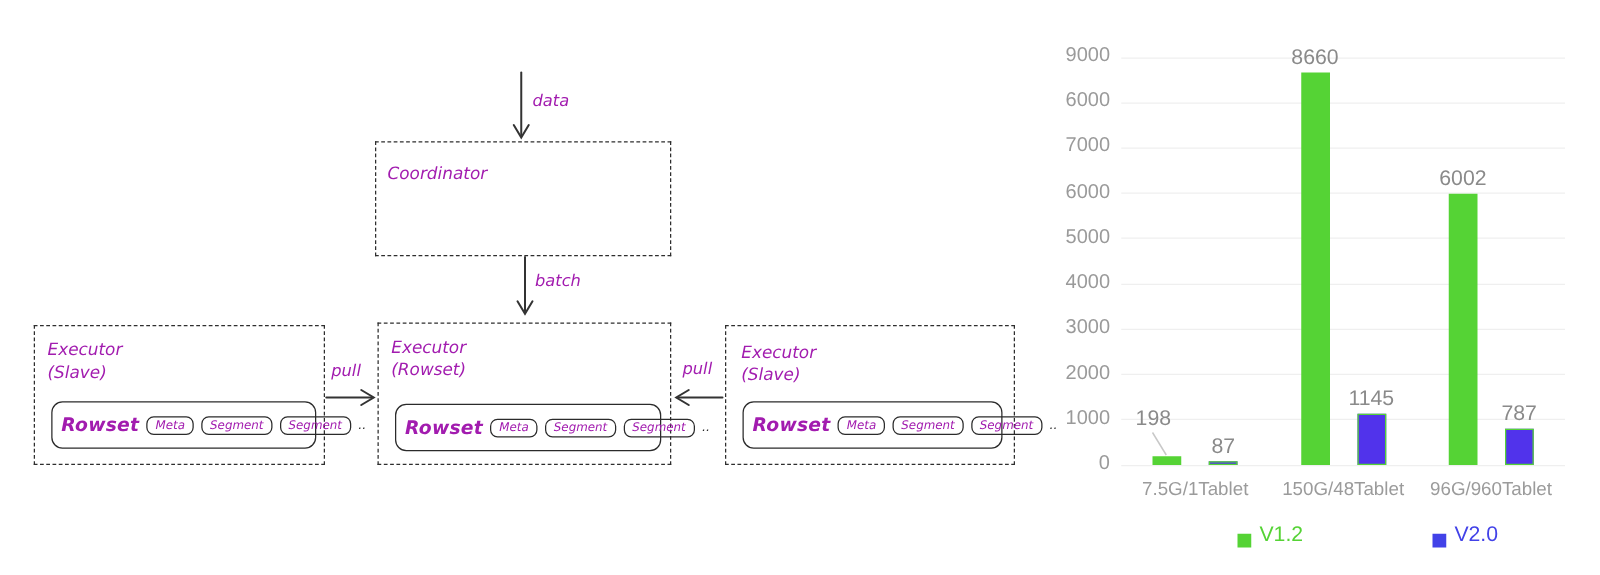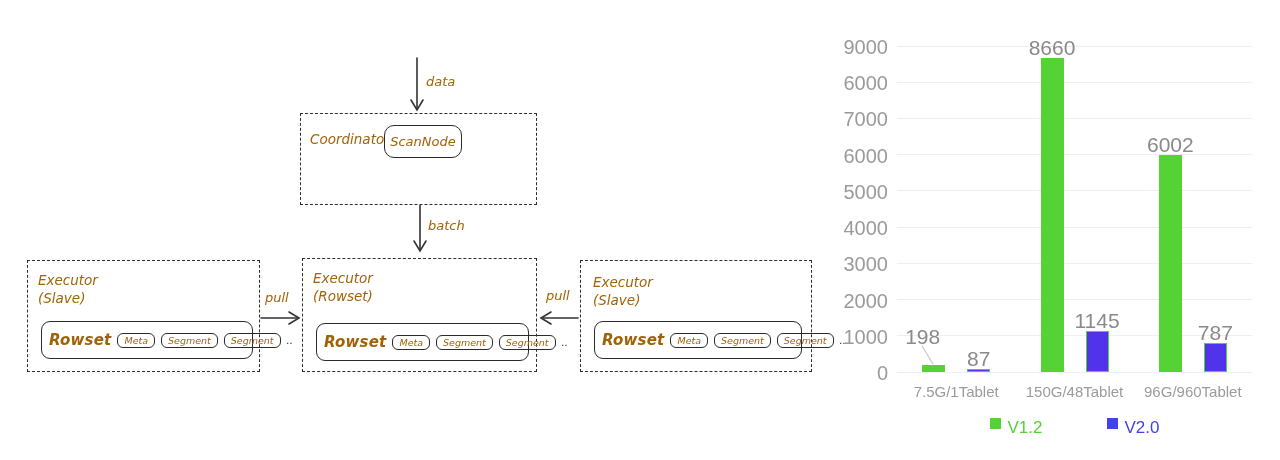--- a/index.html
+++ b/index.html
@@ -1,40 +1,40 @@
 <!DOCTYPE html>
 <html><head>
 <meta charset="utf-8">
 <style>
   * { margin:0; padding:0; box-sizing:border-box; }
   body { background:#ffffff; font-family:"Liberation Sans", sans-serif; }
   .stage { position:relative; width:1280px; height:460px; background:#fff; overflow:hidden; }
 
   
-  .hw { font-family:"DejaVu Sans", sans-serif; font-style:italic; color:#a16207; }
+  .hw { font-family:"DejaVu Sans", sans-serif; font-style:italic; color:#a21caf; }
   .dashed-box { position:absolute; border:1.6px dashed #2e2e2e; background:#fff; }
   .node { position:absolute; border:1.5px solid #2b2b2b; border-radius:10px; background:#fff;
           display:flex; align-items:center; justify-content:center; font-size:13px; }
   .box-title { position:absolute; font-size:13.5px; line-height:1.35; white-space:nowrap; }
   .rowset { position:absolute; border:1.5px solid #2b2b2b; border-radius:9px; background:#fff;
             display:flex; align-items:center; padding:0 7px; gap:6px; }
   .rowset-label { font-size:15px; font-weight:700; letter-spacing:.2px; }
   .chip { border:1.3px solid #2b2b2b; border-radius:6px; padding:1px 6px; font-size:9.5px; white-space:nowrap; }
   .dots { font-size:10px; color:#2b2b2b; }
   .flow-label { position:absolute; font-size:13px; white-space:nowrap; }
   .arrow-layer { position:absolute; left:0; top:0; pointer-events:none; }
 
   
   .gridline { position:absolute; height:1px; background:#efefef; }
-  .ytick { position:absolute; width:60px; text-align:right; font-size:20px; color:#9a9a9a; }
+  .ytick { position:absolute; width:60px; text-align:right; font-size:16px; color:#9a9a9a; }
   .bar { position:absolute; }
-  .val-label { position:absolute; width:70px; text-align:center; font-size:21px; color:#8a8a8a; }
+  .val-label { position:absolute; width:70px; text-align:center; font-size:17px; color:#8a8a8a; }
   .cat-label { position:absolute; width:150px; text-align:center; font-size:15px; color:#9b9b9b; white-space:nowrap; }
   .legend { position:absolute; display:flex; justify-content:center; gap:64px; }
-  .legend-item { display:flex; align-items:flex-start; gap:7px; }
+  .legend-item { display:flex; align-items:flex-end; gap:7px;margin-left:39px; }
   .legend-swatch { width:11px; height:11px; display:inline-block; }
   .legend-text { font-size:17px; font-weight:500; }
 </style>
 </head>
 <body>
 
 <div class="stage">
 
   <svg class="arrow-layer" width="1280" height="460">
     <g stroke="#333" stroke-width="1.6" fill="none" stroke-linecap="round">
@@ -63,21 +63,20 @@
   </svg>
 
   <div class="flow-label hw" style="left:426px; top:74px;">data</div>
   <div class="flow-label hw" style="left:428px; top:218px;">batch</div>
   <div class="flow-label hw" style="left:426px; top:300px;">Flush</div>
   <div class="flow-label hw" style="left:265px; top:290px;">pull</div>
   <div class="flow-label hw" style="left:546px; top:288px;">pull</div>
 
   <div class="dashed-box" style="left:300px; top:113px; width:237px; height:92px;">
     <div class="box-title hw" style="left:9px; top:16px;">Coordinator</div>
-    <div class="node hw" style="left:83px; top:11px; width:78px; height:33px;">ScanNode</div>
   </div>
 
   <div class="dashed-box" style="left:302px; top:258px; width:235px; height:114px;">
     <div class="box-title hw" style="left:10px; top:10px;">
       <div>Executor</div>
       <div>(Rowset)</div>
     </div>
     <div class="rowset" style="left:13px; top:64px; width:213px; height:38px;">
       <span class="rowset-label hw">Rowset</span>
       <span class="chip hw">Meta</span>

